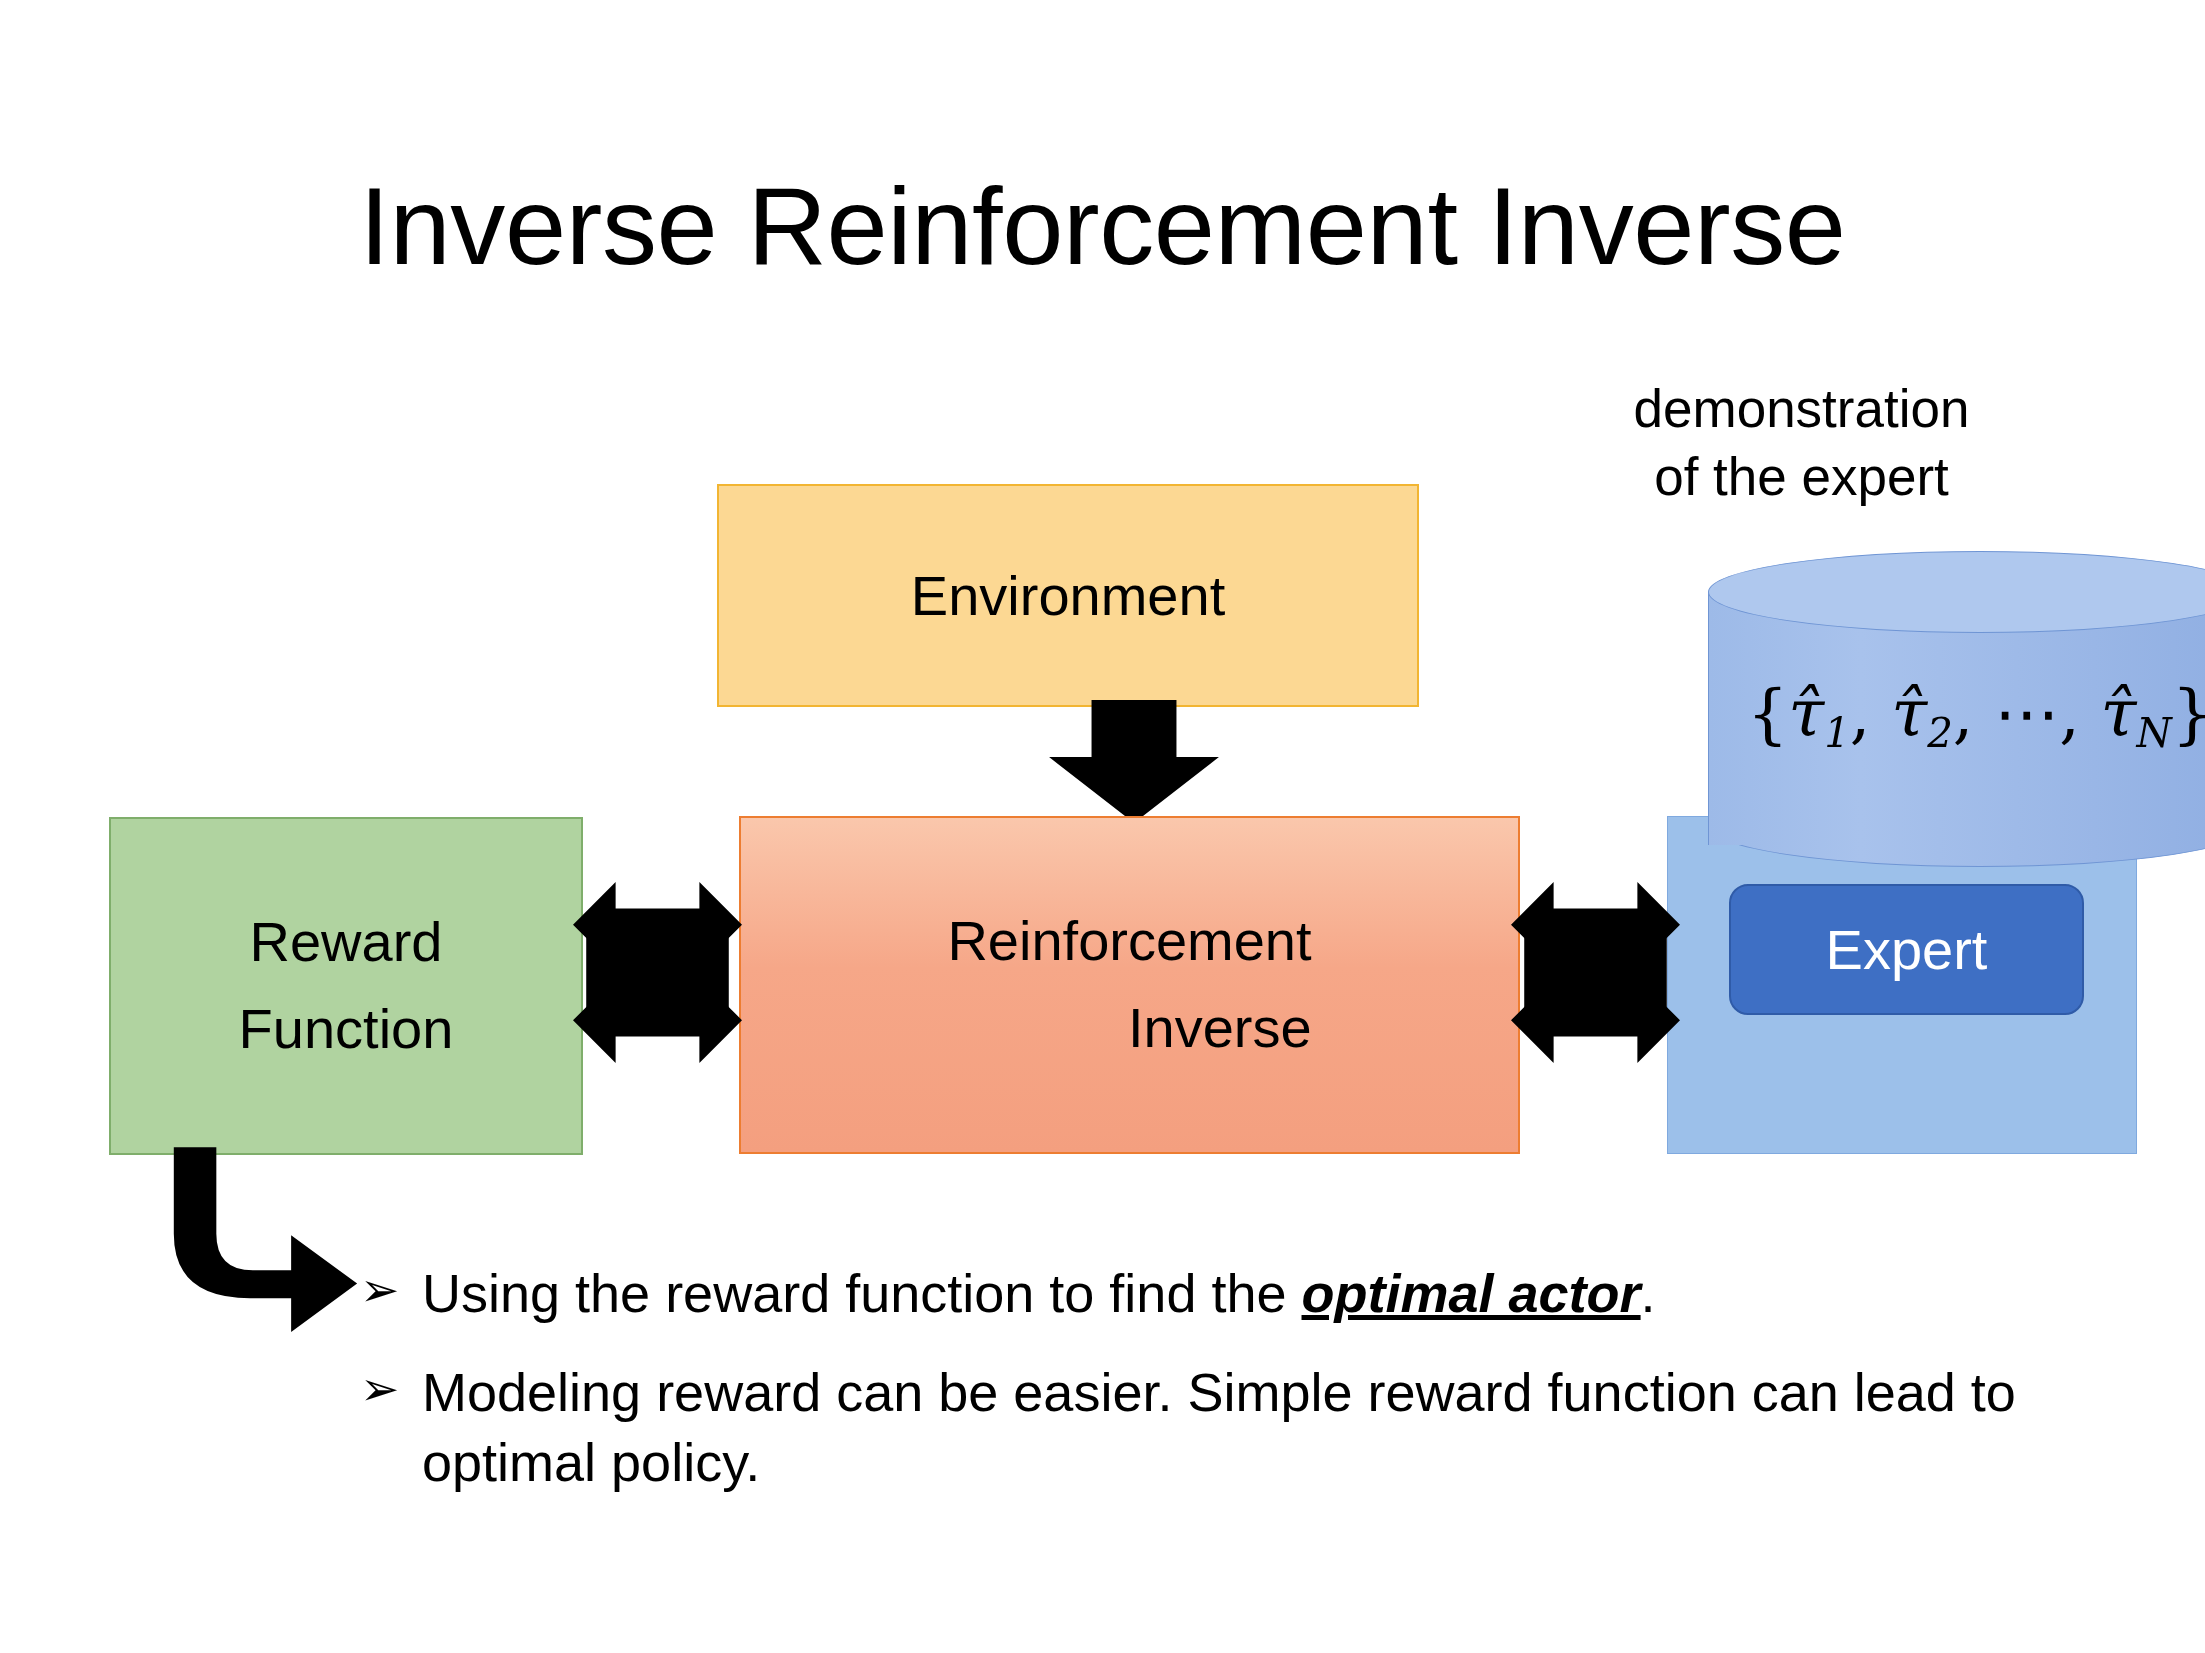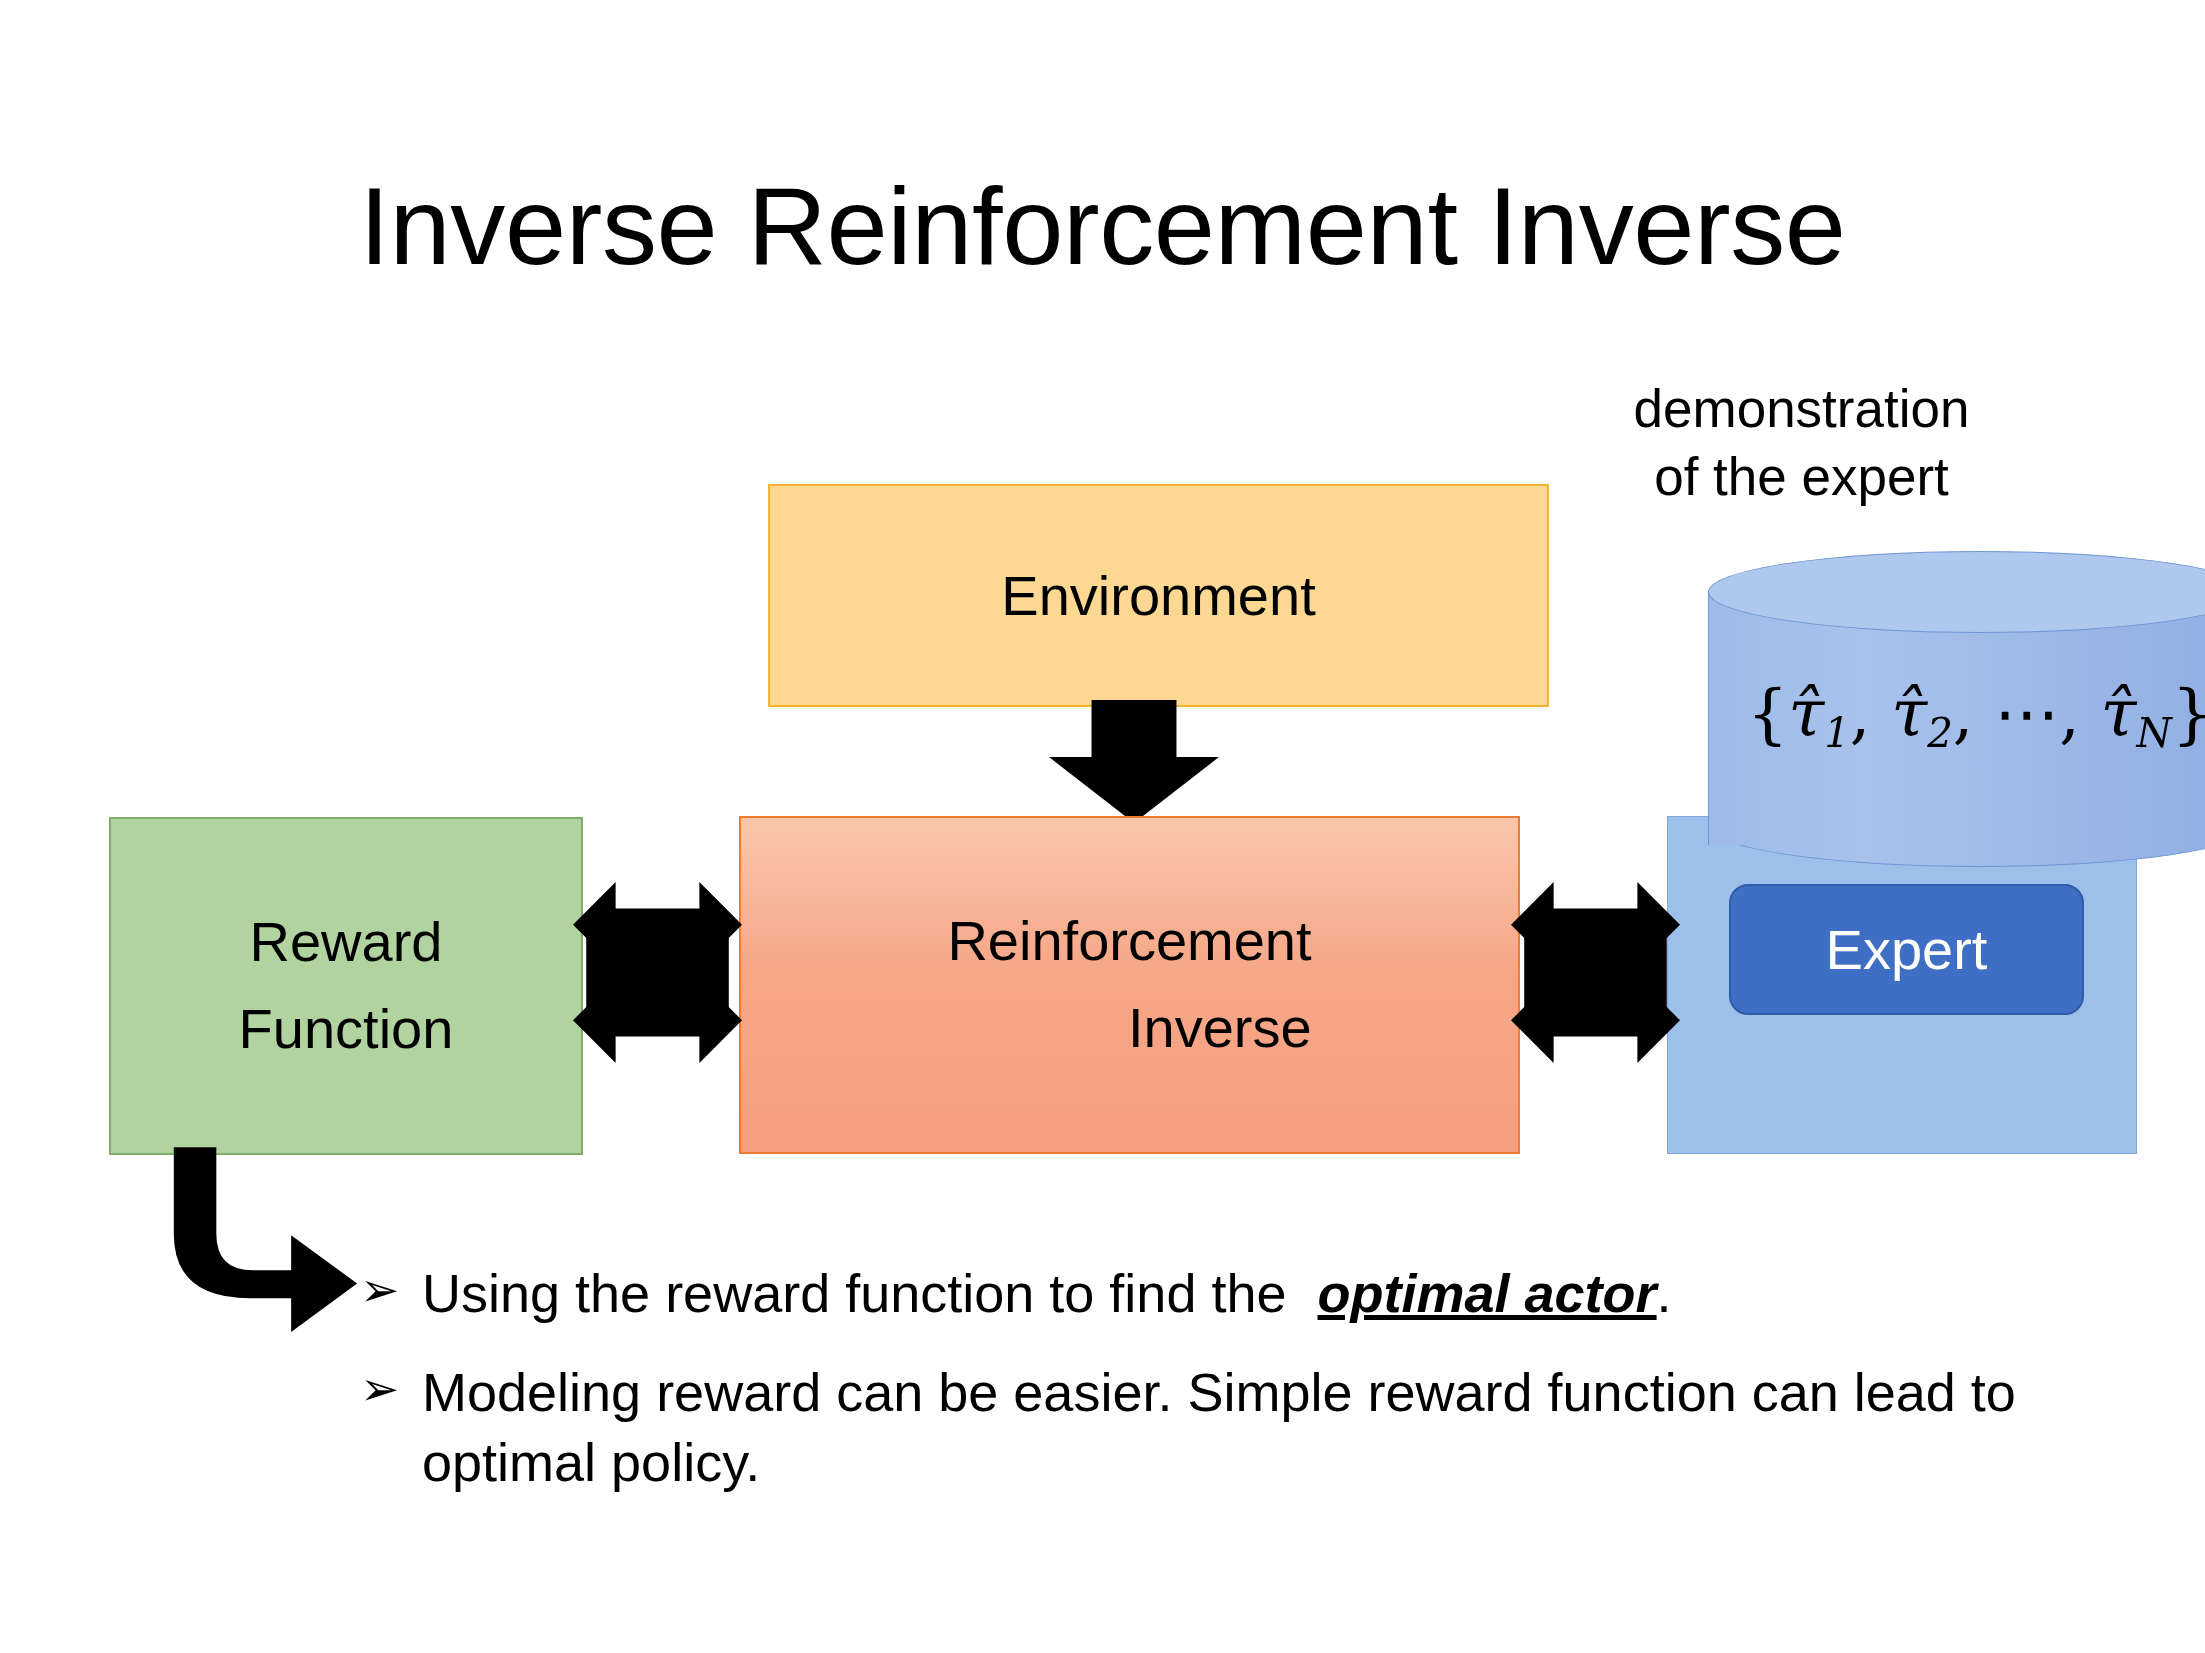--- a/index.html
+++ b/index.html
@@ -37,23 +37,23 @@
     position: absolute;
     box-sizing: border-box;
     display: flex;
     align-items: center;
     justify-content: center;
     text-align: center;
     color: #000000;
   }
 
   #env-box {
-    left: 768px;
+    left: 717px;
     top: 484px;
-    width: 781px;
+    width: 702px;
     height: 223px;
     background: #FCD893;
     border: 2.2px solid #F2B532;
     font-size: 56px;
   }
 
   #rl-box {
     left: 739px;
     top: 816px;
     width: 781px;
@@ -208,21 +208,20 @@
     line-height: 1.38;
     color: #000000;
   }
   .bullet-text {
     flex: 1 1 auto;
   }
   .emph {
     font-weight: bold;
     font-style: italic;
     text-decoration: underline;
-    margin-left: 16px;
   }
 </style>
 </head>
 <body>
 
 <div id="slide">
 
   <div id="title">Inverse Reinforcement Inverse</div>
 
   <div id="demo-label">

